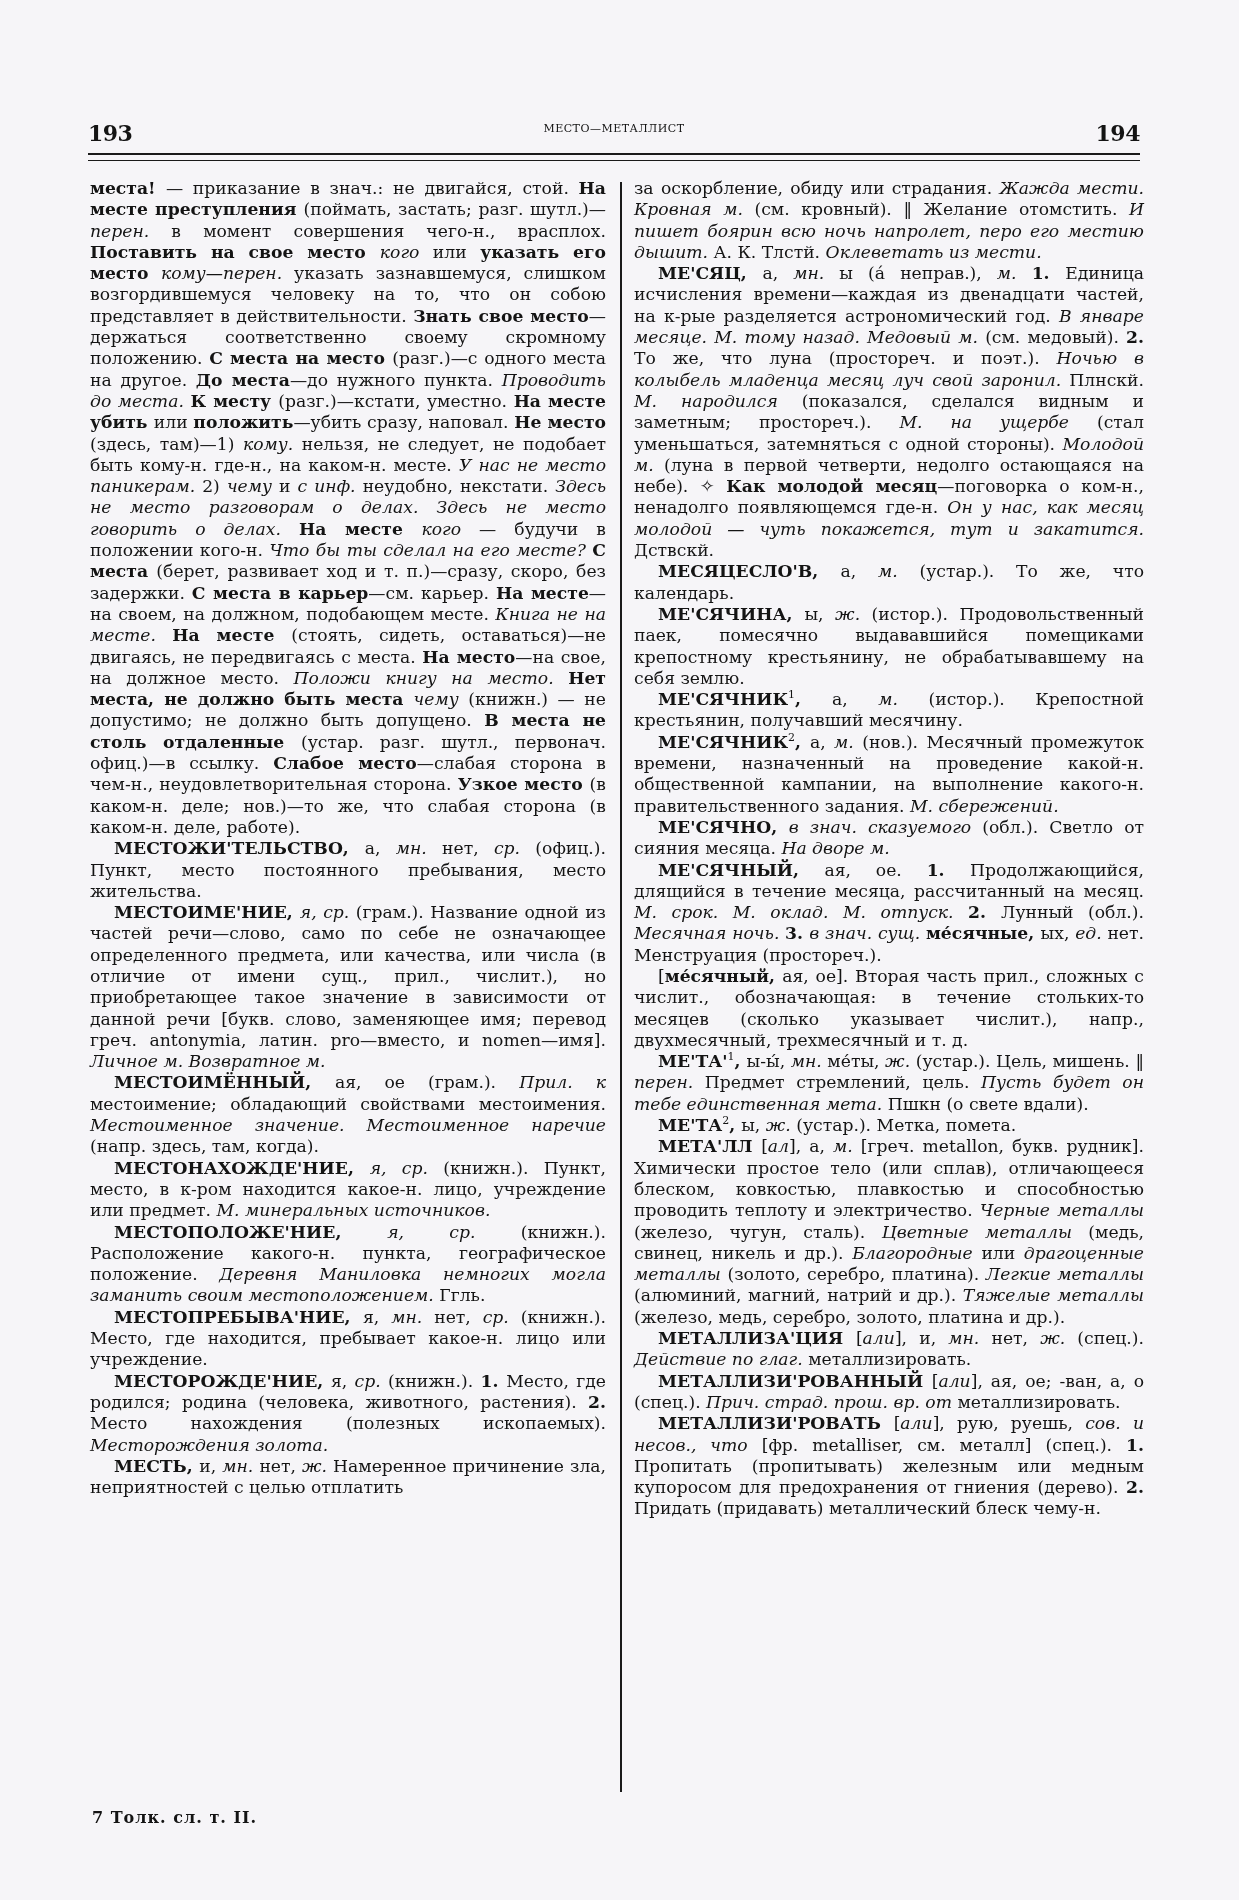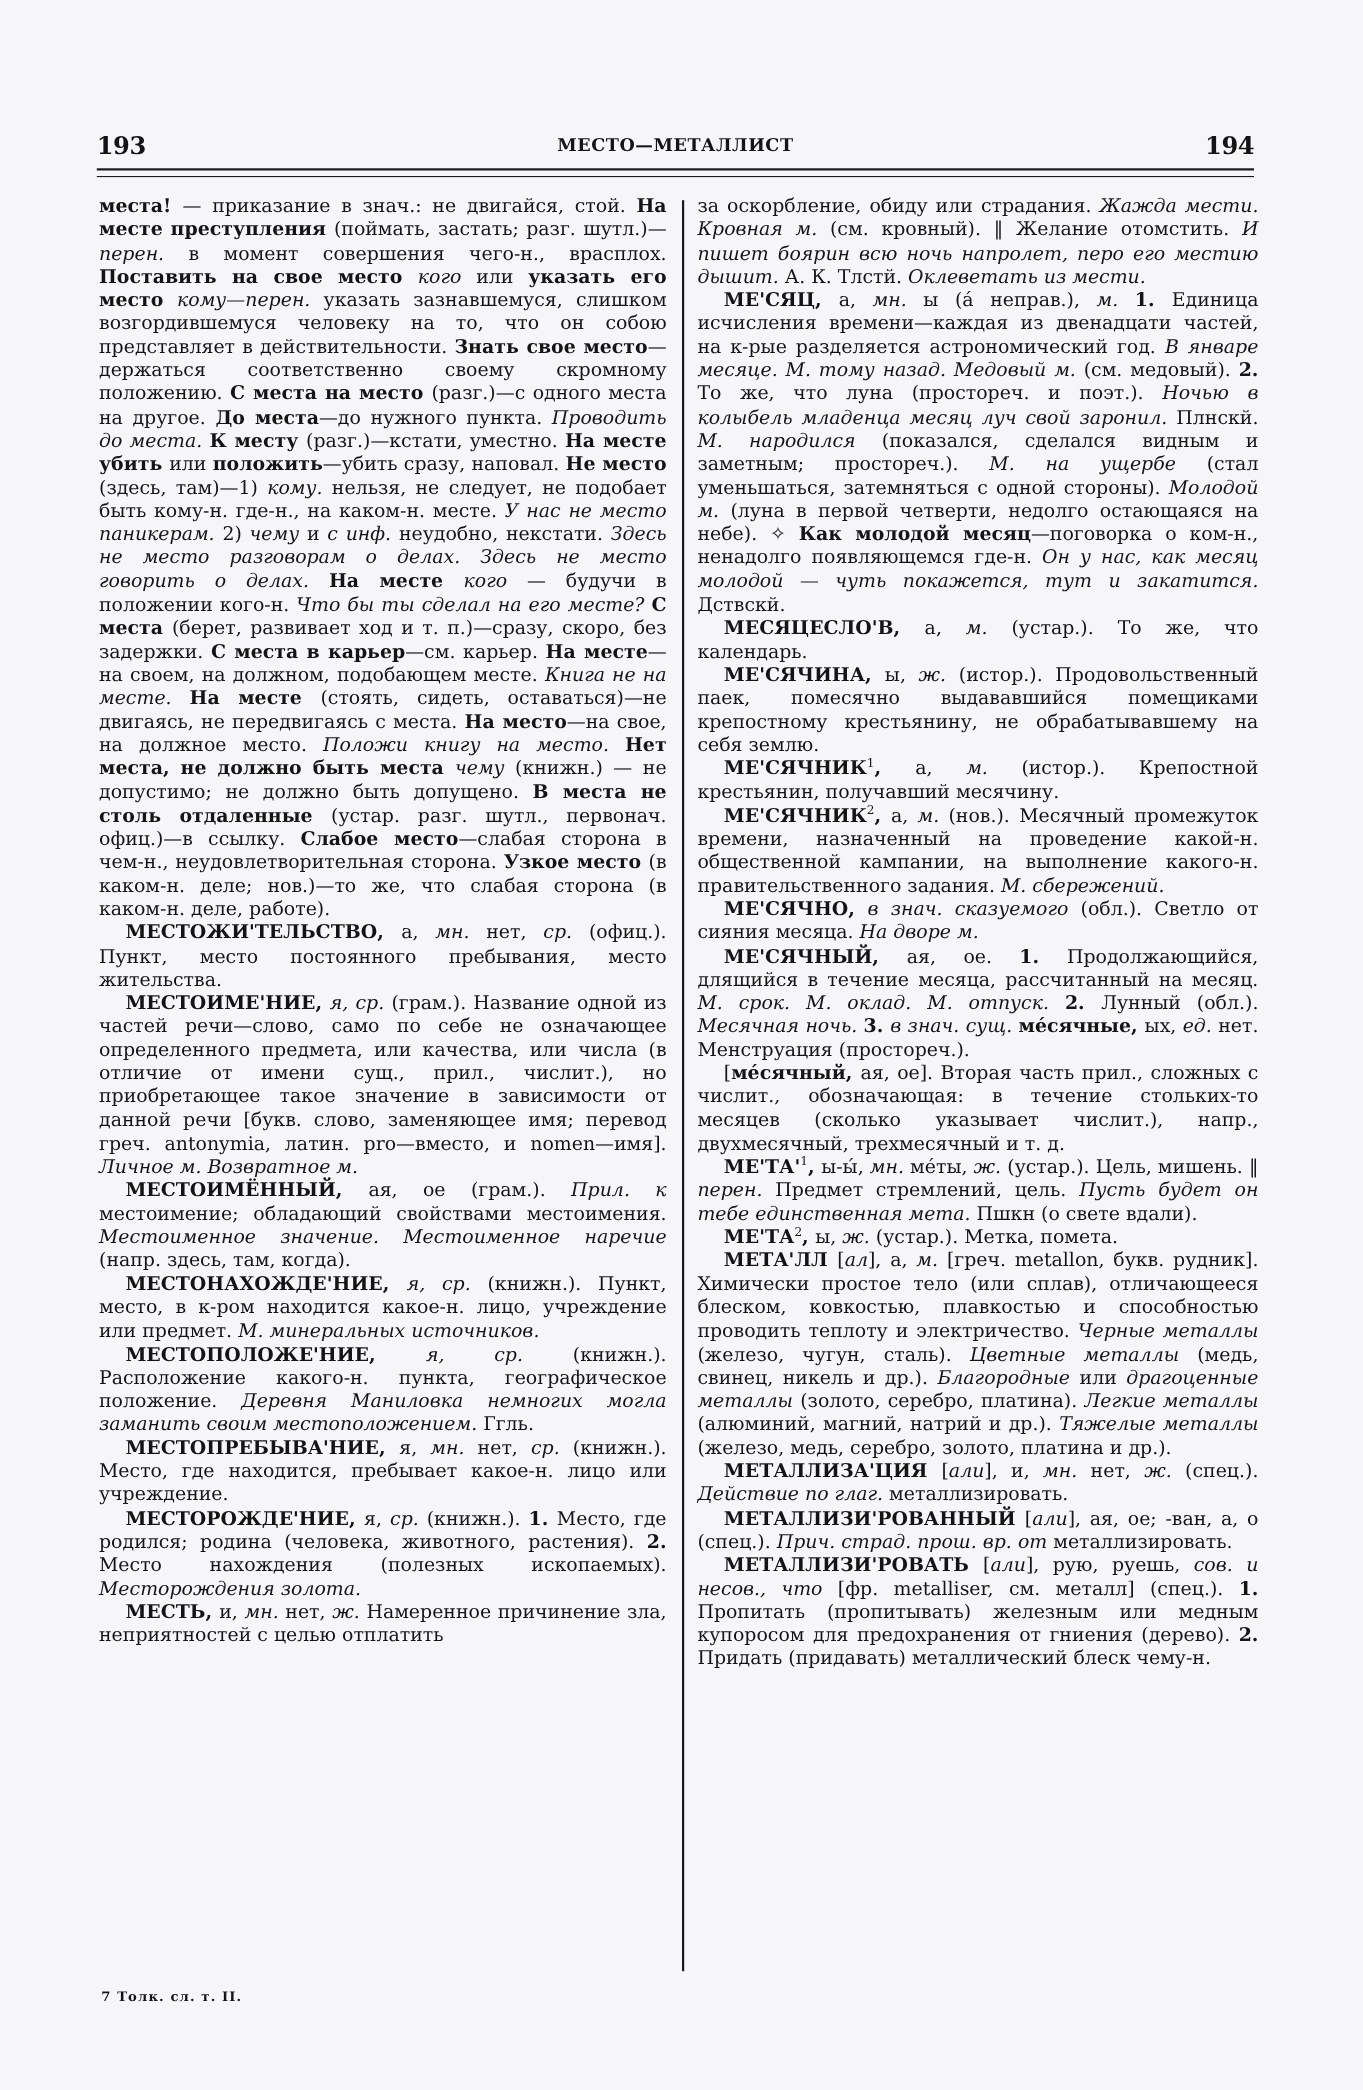--- a/index.html
+++ b/index.html
@@ -6,32 +6,32 @@
   body {
     width: 1239px; height: 1900px; background: #f6f5f8; color: #141414;
     font-family: "DejaVu Serif", "Liberation Serif", serif;
     position: relative; overflow: hidden;
   }
   .page { position: absolute; left: 0; top: 0; width: 1239px; height: 1900px; }
   .hdr { position: absolute; top: 120px; left: 88px; width: 1052px; height: 40px; }
   .hdr .pn { position: absolute; top: 0; font-family: "DejaVu Serif", serif; font-weight: bold; font-size: 22px; letter-spacing: -0.5px; }
   .hdr .pn.l { left: 0; }
   .hdr .pn.r { right: 0; }
-  .hdr .title { position: absolute; left: 0; right: 0; top: 2px; text-align: center; font-weight: bold; font-size: 16px; letter-spacing: 0.5px; }
+  .hdr .title { position: absolute; left: 0; right: 0; top: 2px; text-align: center; font-weight: normal; font-size: 11px; letter-spacing: 0.5px; }
   .rule { position: absolute; left: 88px; width: 1052px; top: 153px; height: 5px; border-top: 2px solid #1a1a1a; border-bottom: 1px solid #1a1a1a; }
   .divider { position: absolute; left: 620px; top: 182px; width: 2px; height: 1610px; background: #1a1a1a; }
   .col { position: absolute; top: 178px; font-size: 17.2px; line-height: 21.3px; text-align: justify; hyphens: manual; }
   .col.left { left: 90px; width: 516px; }
   .col.right { left: 634px; width: 510px; }
   .entry { margin: 0; }
   .entry.indent { text-indent: 24px; }
   .b { font-weight: bold; }
   .i { font-style: italic; }
   .sup { font-size: 11px; vertical-align: super; line-height: 0; }
-  .footer { position: absolute; left: 92px; top: 1808px; font-size: 12px; font-weight: bold; letter-spacing: 1px; }
+  .footer { position: absolute; left: 92px; top: 1808px; font-size: 16px; font-weight: bold; letter-spacing: 1px; }
 </style>
 </head>
 <body>
 
 <div class="page">
   <div class="hdr">
     <span class="pn l">193</span>
     <span class="title">МЕСТО—МЕТАЛЛИСТ</span>
     <span class="pn r">194</span>
   </div>

